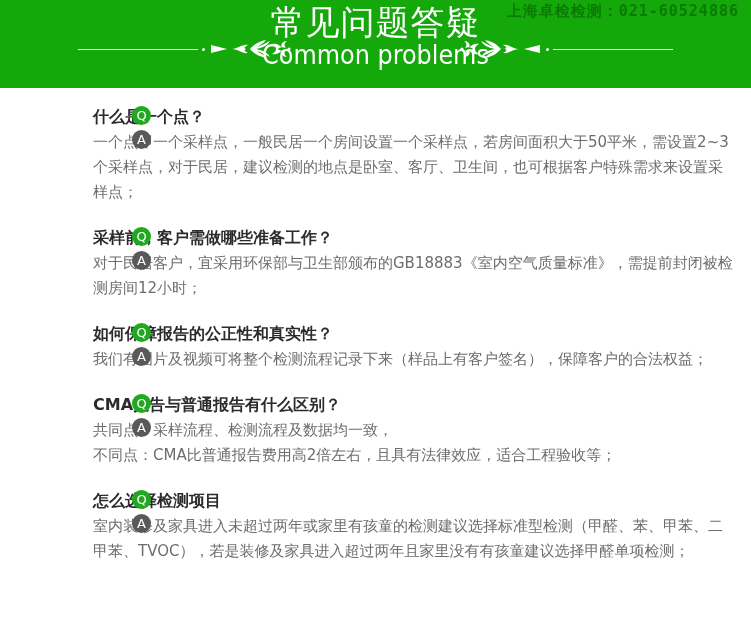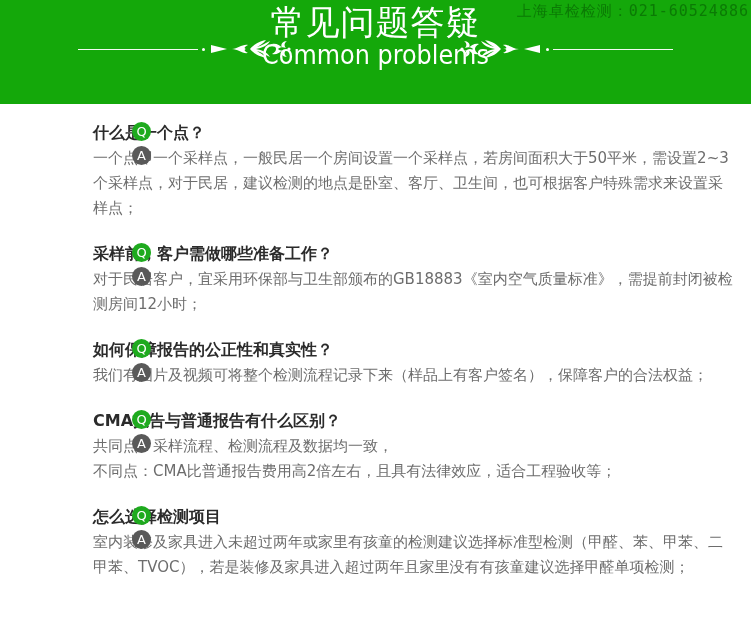--- a/index.html
+++ b/index.html
@@ -12,21 +12,21 @@
     height: 624px;
     font-family: "Liberation Sans", "DejaVu Sans", sans-serif;
     overflow: hidden;
     position: relative;
   }
 
   
   .banner {
     position: relative;
     width: 751px;
-    height: 104px;
+    height: 88px;
     background: #14a80a;
     overflow: hidden;
   }
 
   .banner-inner {
     position: absolute;
     left: 0;
     top: 0;
     width: 751px;
     height: 88px;
@@ -98,25 +98,25 @@
   .deco-flourish {
     flex: 0 0 auto;
     width: 62px;
     height: 22px;
     margin: 0 1px;
   }
   .deco.right .deco-flourish { transform: scaleX(-1); }
 
   .watermark {
     position: absolute;
-    right: 2px;
+    right: 12px;
     top: 2px;
     font-size: 15px;
     line-height: 18px;
-    font-weight: 400;
+    font-weight: 700;
     color: #0b7a05;
     letter-spacing: 1px;
     font-family: "DejaVu Sans Mono", "Liberation Mono", monospace;
     white-space: nowrap;
     text-align: center;
   }
 
   
   .faq {
     position: relative;

